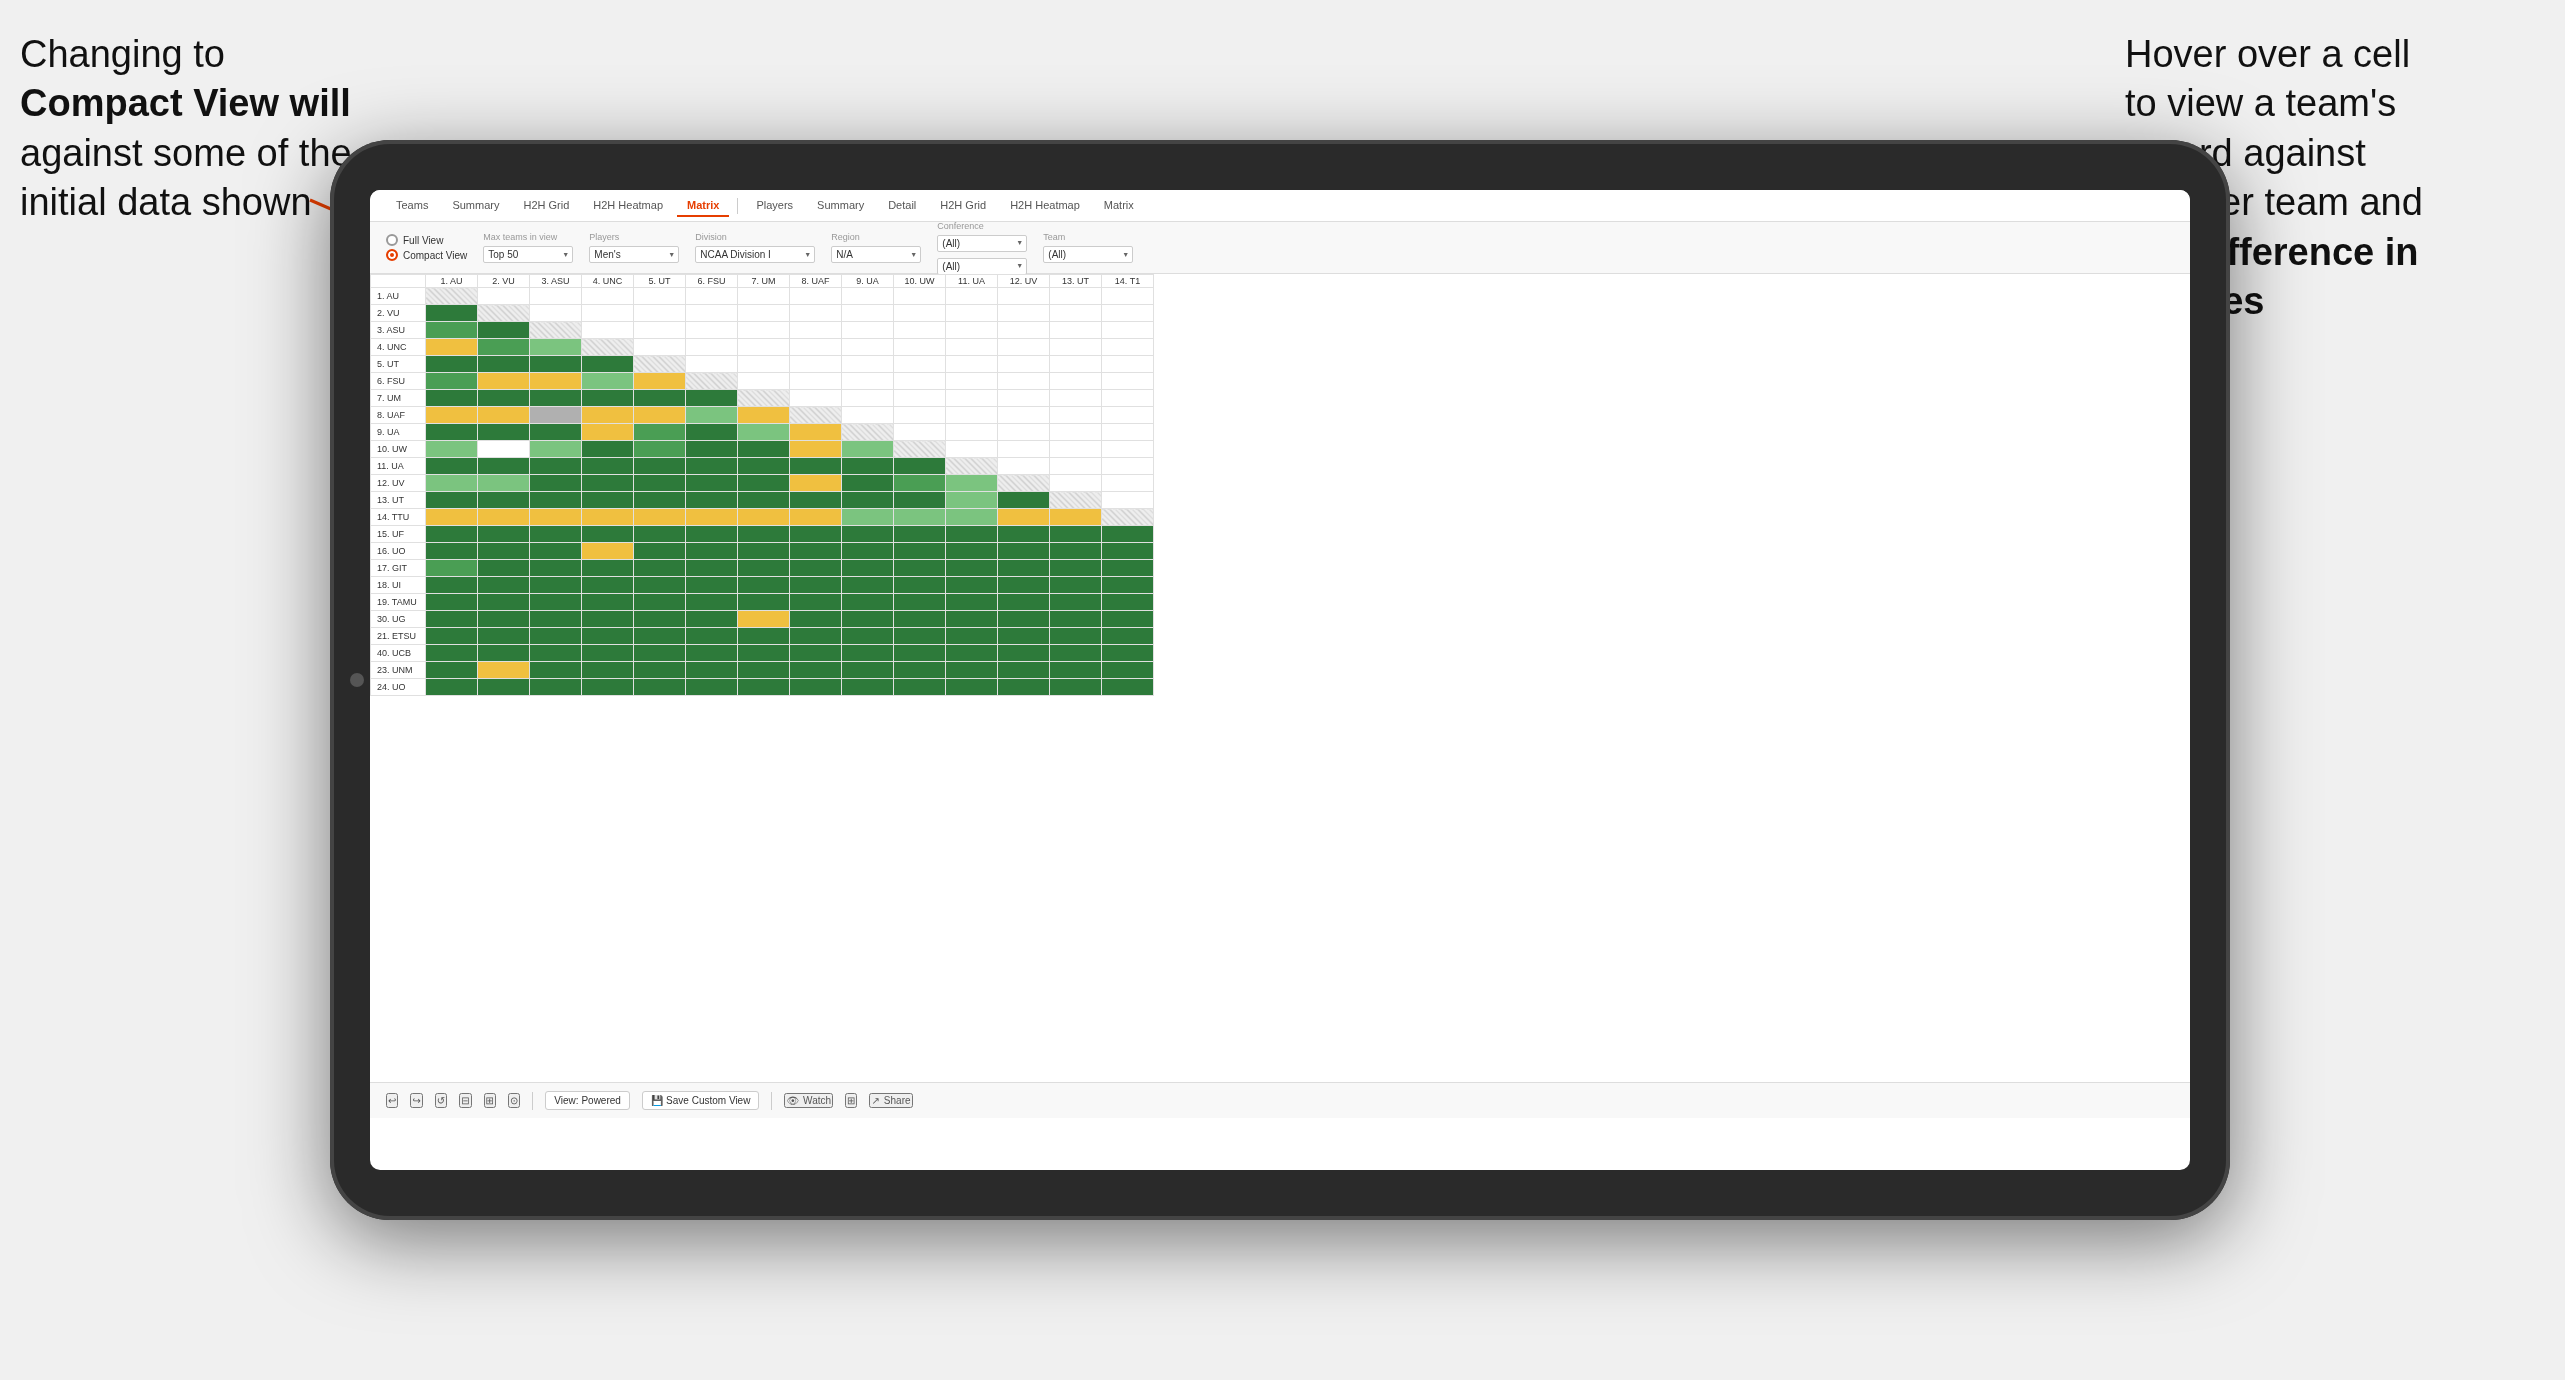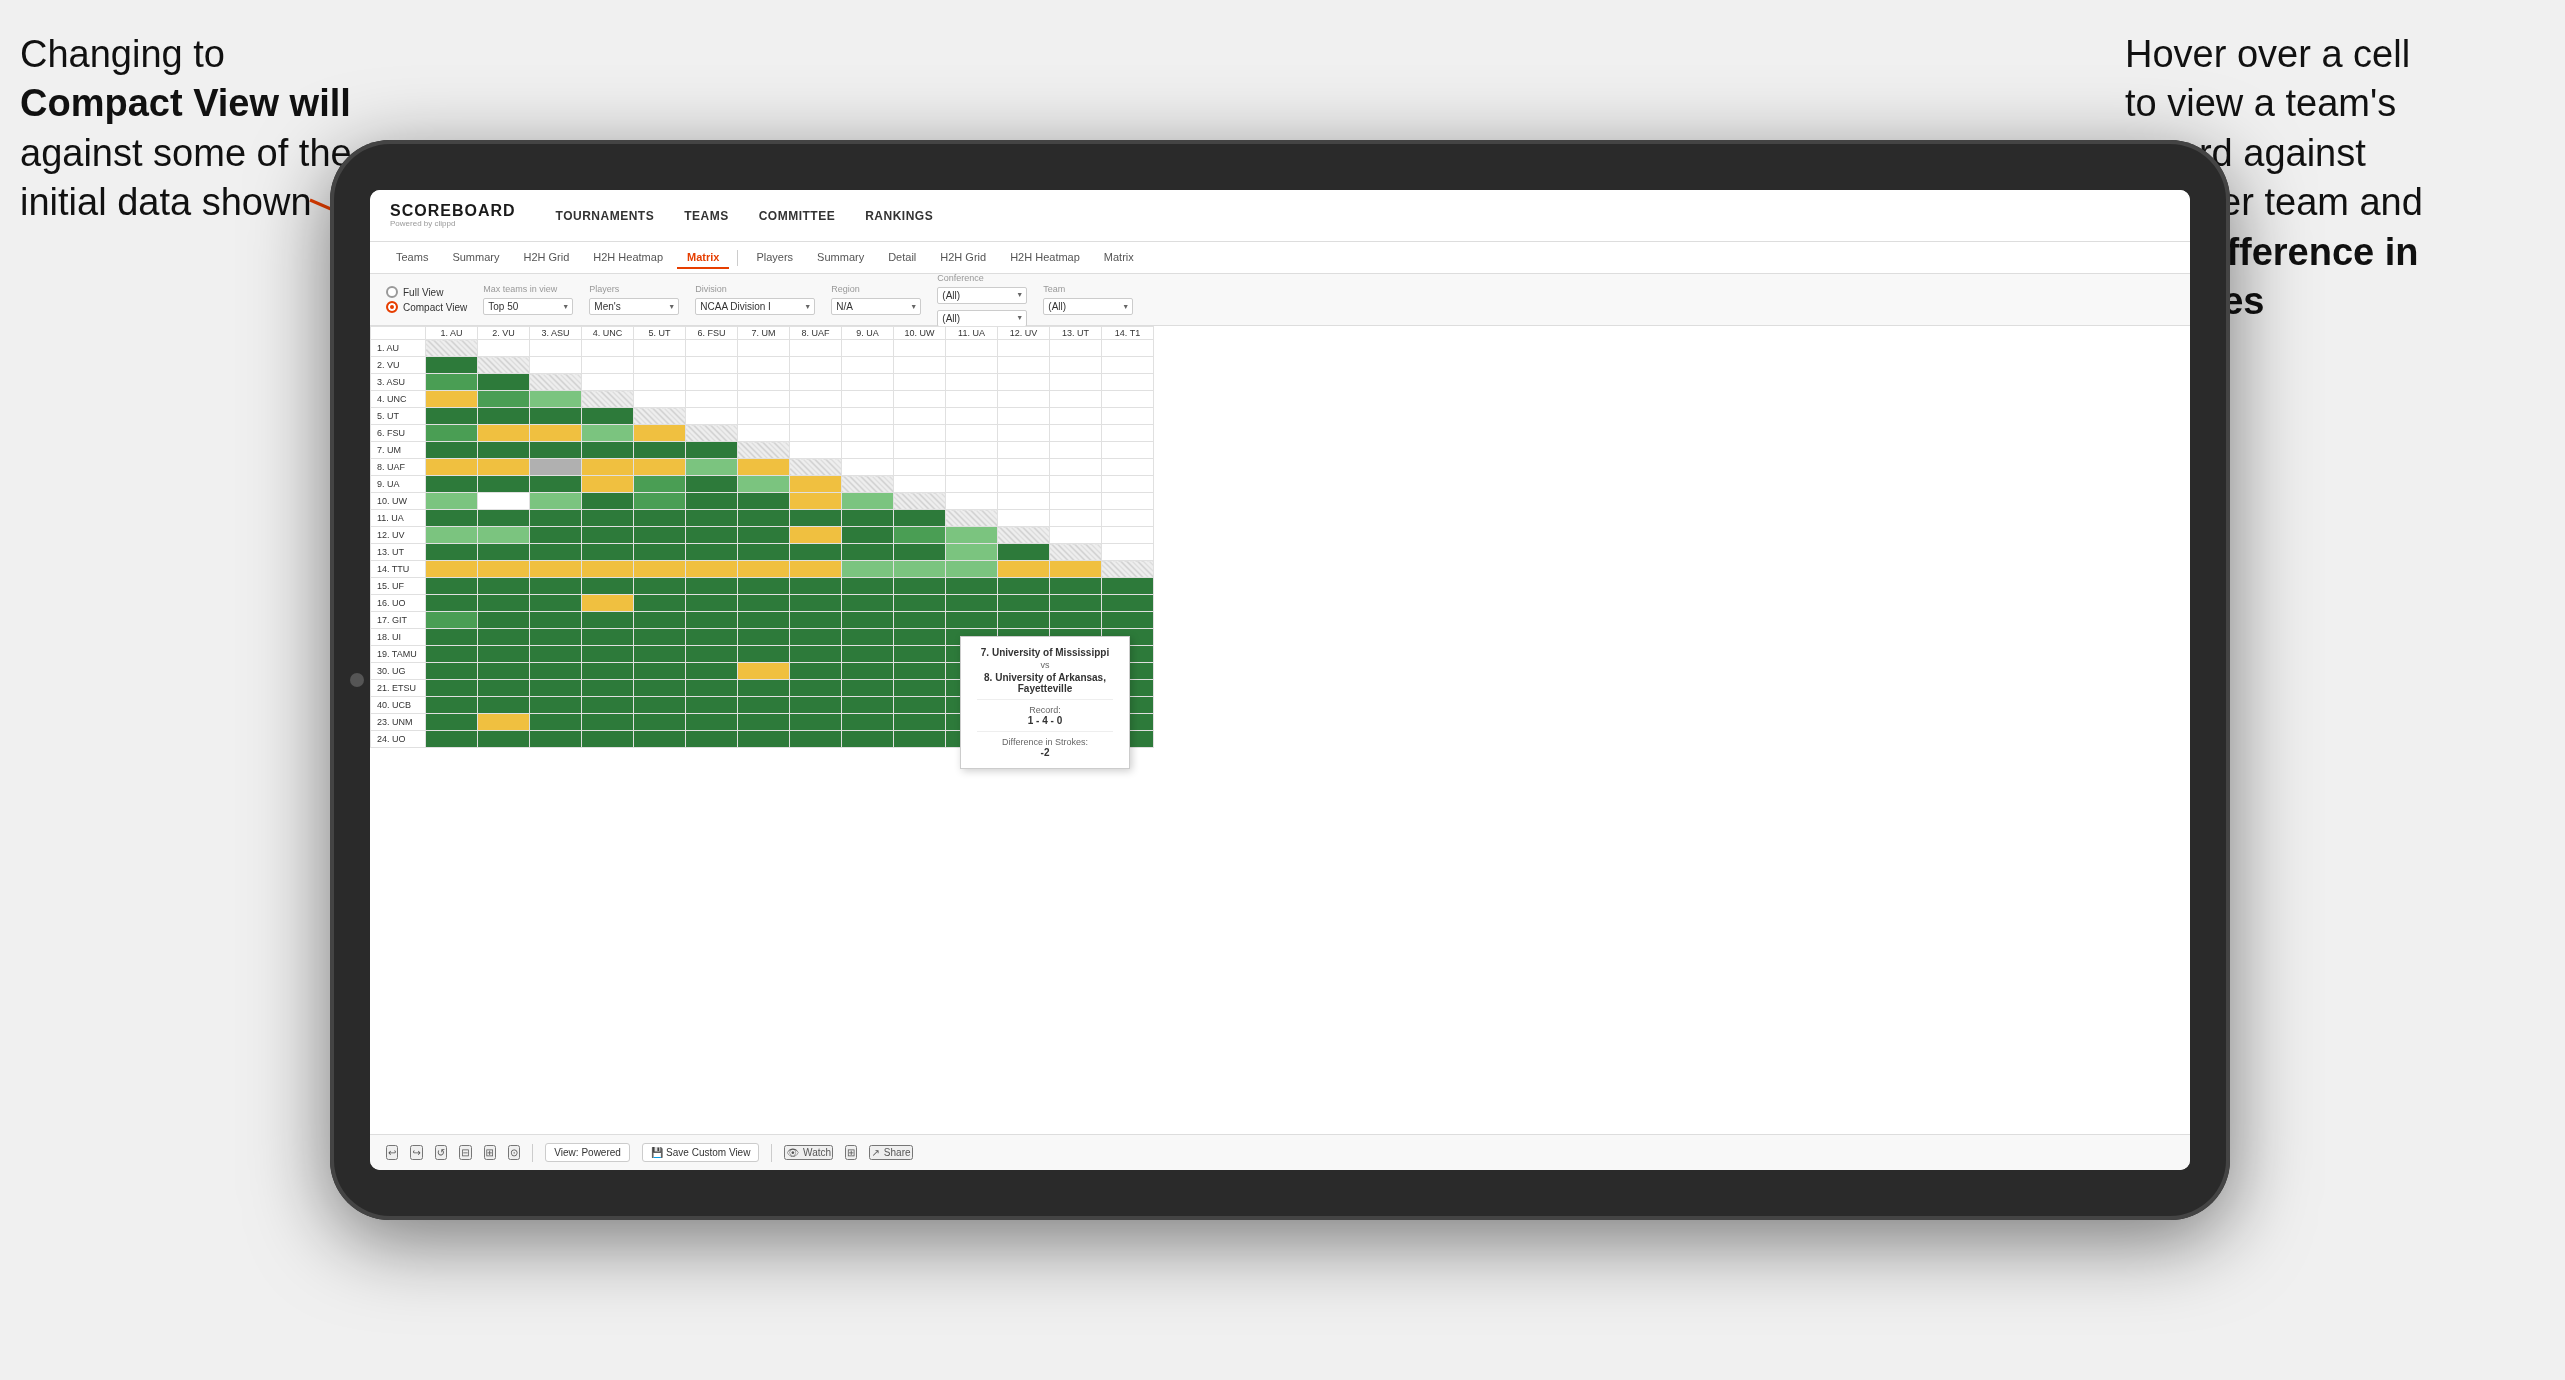--- a/index.html
+++ b/index.html
@@ -377,32 +377,20 @@
   </defs>
 
   <path d="M 310 200 Q 500 280 670 400" stroke="#e63e00" stroke-width="3" fill="none" marker-end="url(#arrowhead-left)"></path>
 
   <path d="M 2020 280 Q 1900 400 1560 560" stroke="#e63e00" stroke-width="3" fill="none" marker-end="url(#arrowhead-right)"></path>
 </svg>
 
 <div class="tablet-frame">
   <div class="tablet-screen">
 
-    <div class="app-header">
-      <div class="logo-area">
-        <span class="logo-text">SCOREBOARD</span>
-        <span class="logo-sub">Powered by clippd</span>
-      </div>
-      <div class="nav-items">
-        <span class="nav-item">TOURNAMENTS</span>
-        <span class="nav-item">TEAMS</span>
-        <span class="nav-item">COMMITTEE</span>
-        <span class="nav-item">RANKINGS</span>
-      </div>
-    </div>
 
     <div class="sub-nav">
       <span class="sub-nav-item">Teams</span>
       <span class="sub-nav-item">Summary</span>
       <span class="sub-nav-item">H2H Grid</span>
       <span class="sub-nav-item">H2H Heatmap</span>
       <span class="sub-nav-item active">Matrix</span>
       <div class="sub-nav-separator"></div>
       <span class="sub-nav-item">Players</span>
       <span class="sub-nav-item">Summary</span>
@@ -912,31 +900,20 @@
                 <td style="background: rgb(45, 122, 58); min-width: 52px; height: 17px;"></td>
                 <td style="background: rgb(45, 122, 58); min-width: 52px; height: 17px;"></td>
                 <td style="background: rgb(45, 122, 58); min-width: 52px; height: 17px;"></td>
                 <td style="background: rgb(45, 122, 58); min-width: 52px; height: 17px;"></td>
                 <td style="background: rgb(45, 122, 58); min-width: 52px; height: 17px;"></td>
               </tr>
             </tbody>
         </table>
       </div>
 
-      <div class="tooltip-box">
-        <div class="tooltip-title">7. University of Mississippi</div>
-        <div class="tooltip-vs">vs</div>
-        <div class="tooltip-title">8. University of Arkansas, Fayetteville</div>
-        <hr class="tooltip-divider">
-        <div class="tooltip-record-label">Record:</div>
-        <div class="tooltip-record-value">1 - 4 - 0</div>
-        <hr class="tooltip-divider">
-        <div class="tooltip-strokes-label">Difference in Strokes:</div>
-        <div class="tooltip-strokes-value">-2</div>
-      </div>
     </div>
 
     <div class="bottom-toolbar">
       <button class="toolbar-btn">↩</button>
       <button class="toolbar-btn">↪</button>
       <button class="toolbar-btn">↺</button>
       <button class="toolbar-btn">⊟</button>
       <button class="toolbar-btn">⊞</button>
       <button class="toolbar-btn">⊙</button>
       <div class="toolbar-divider"></div>

